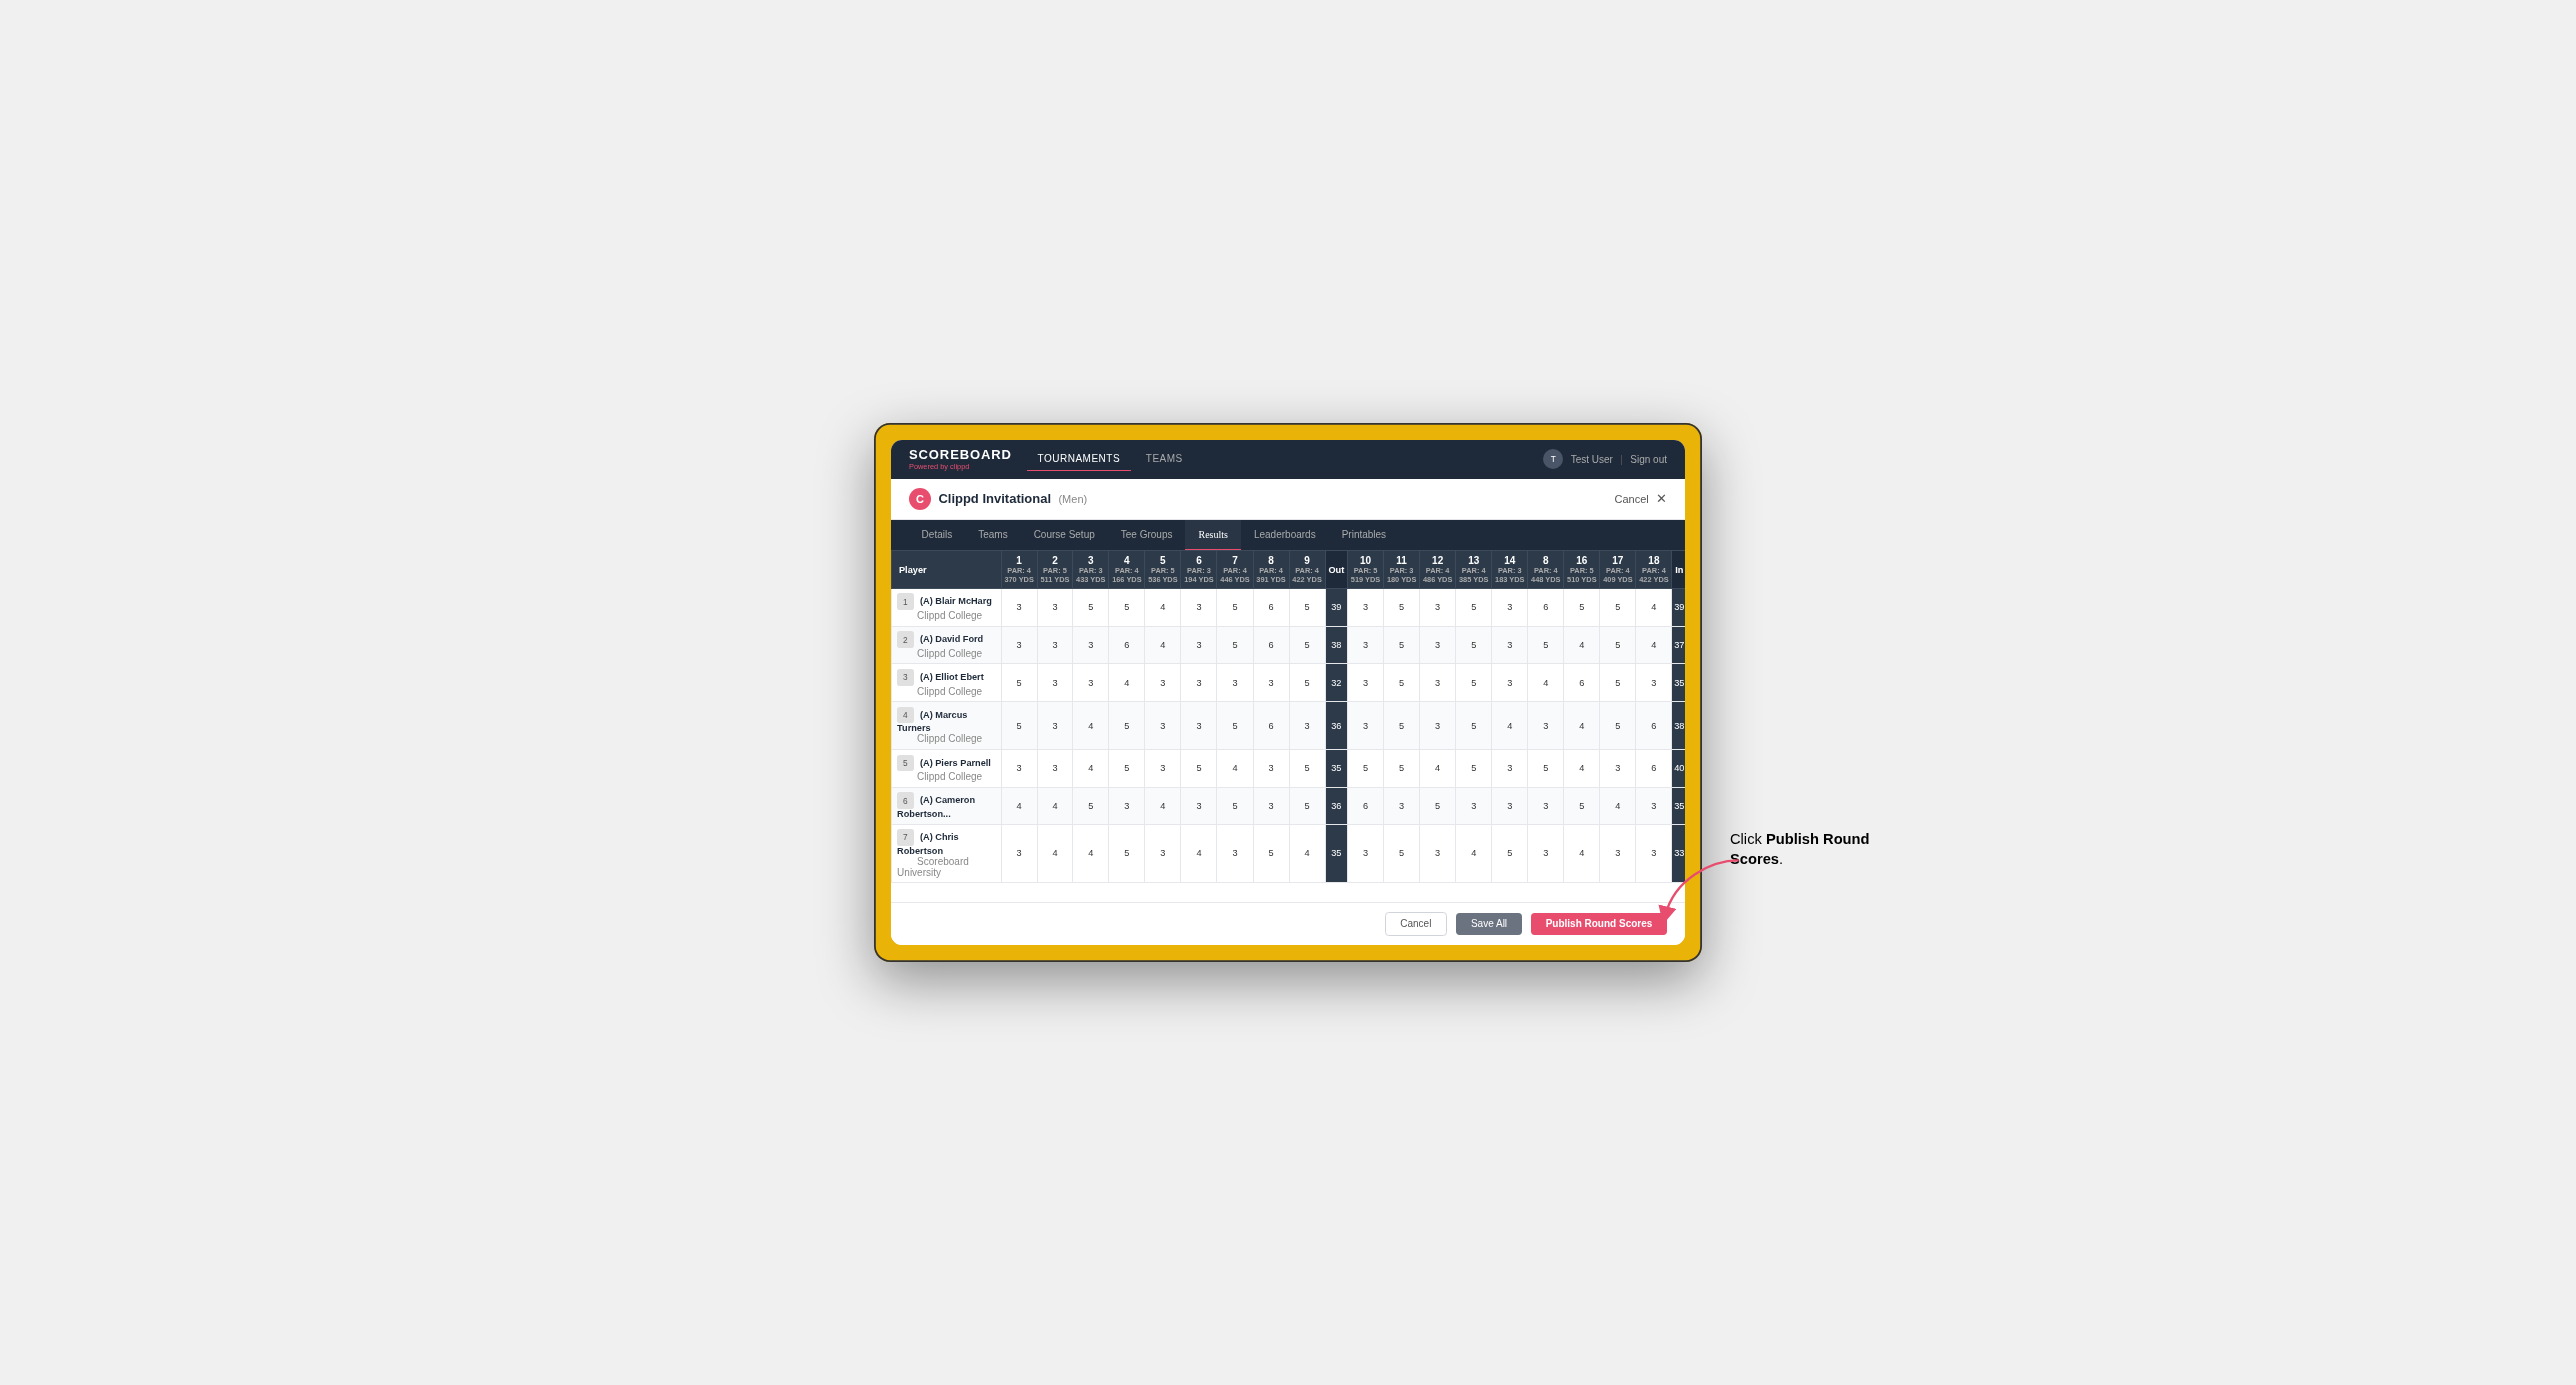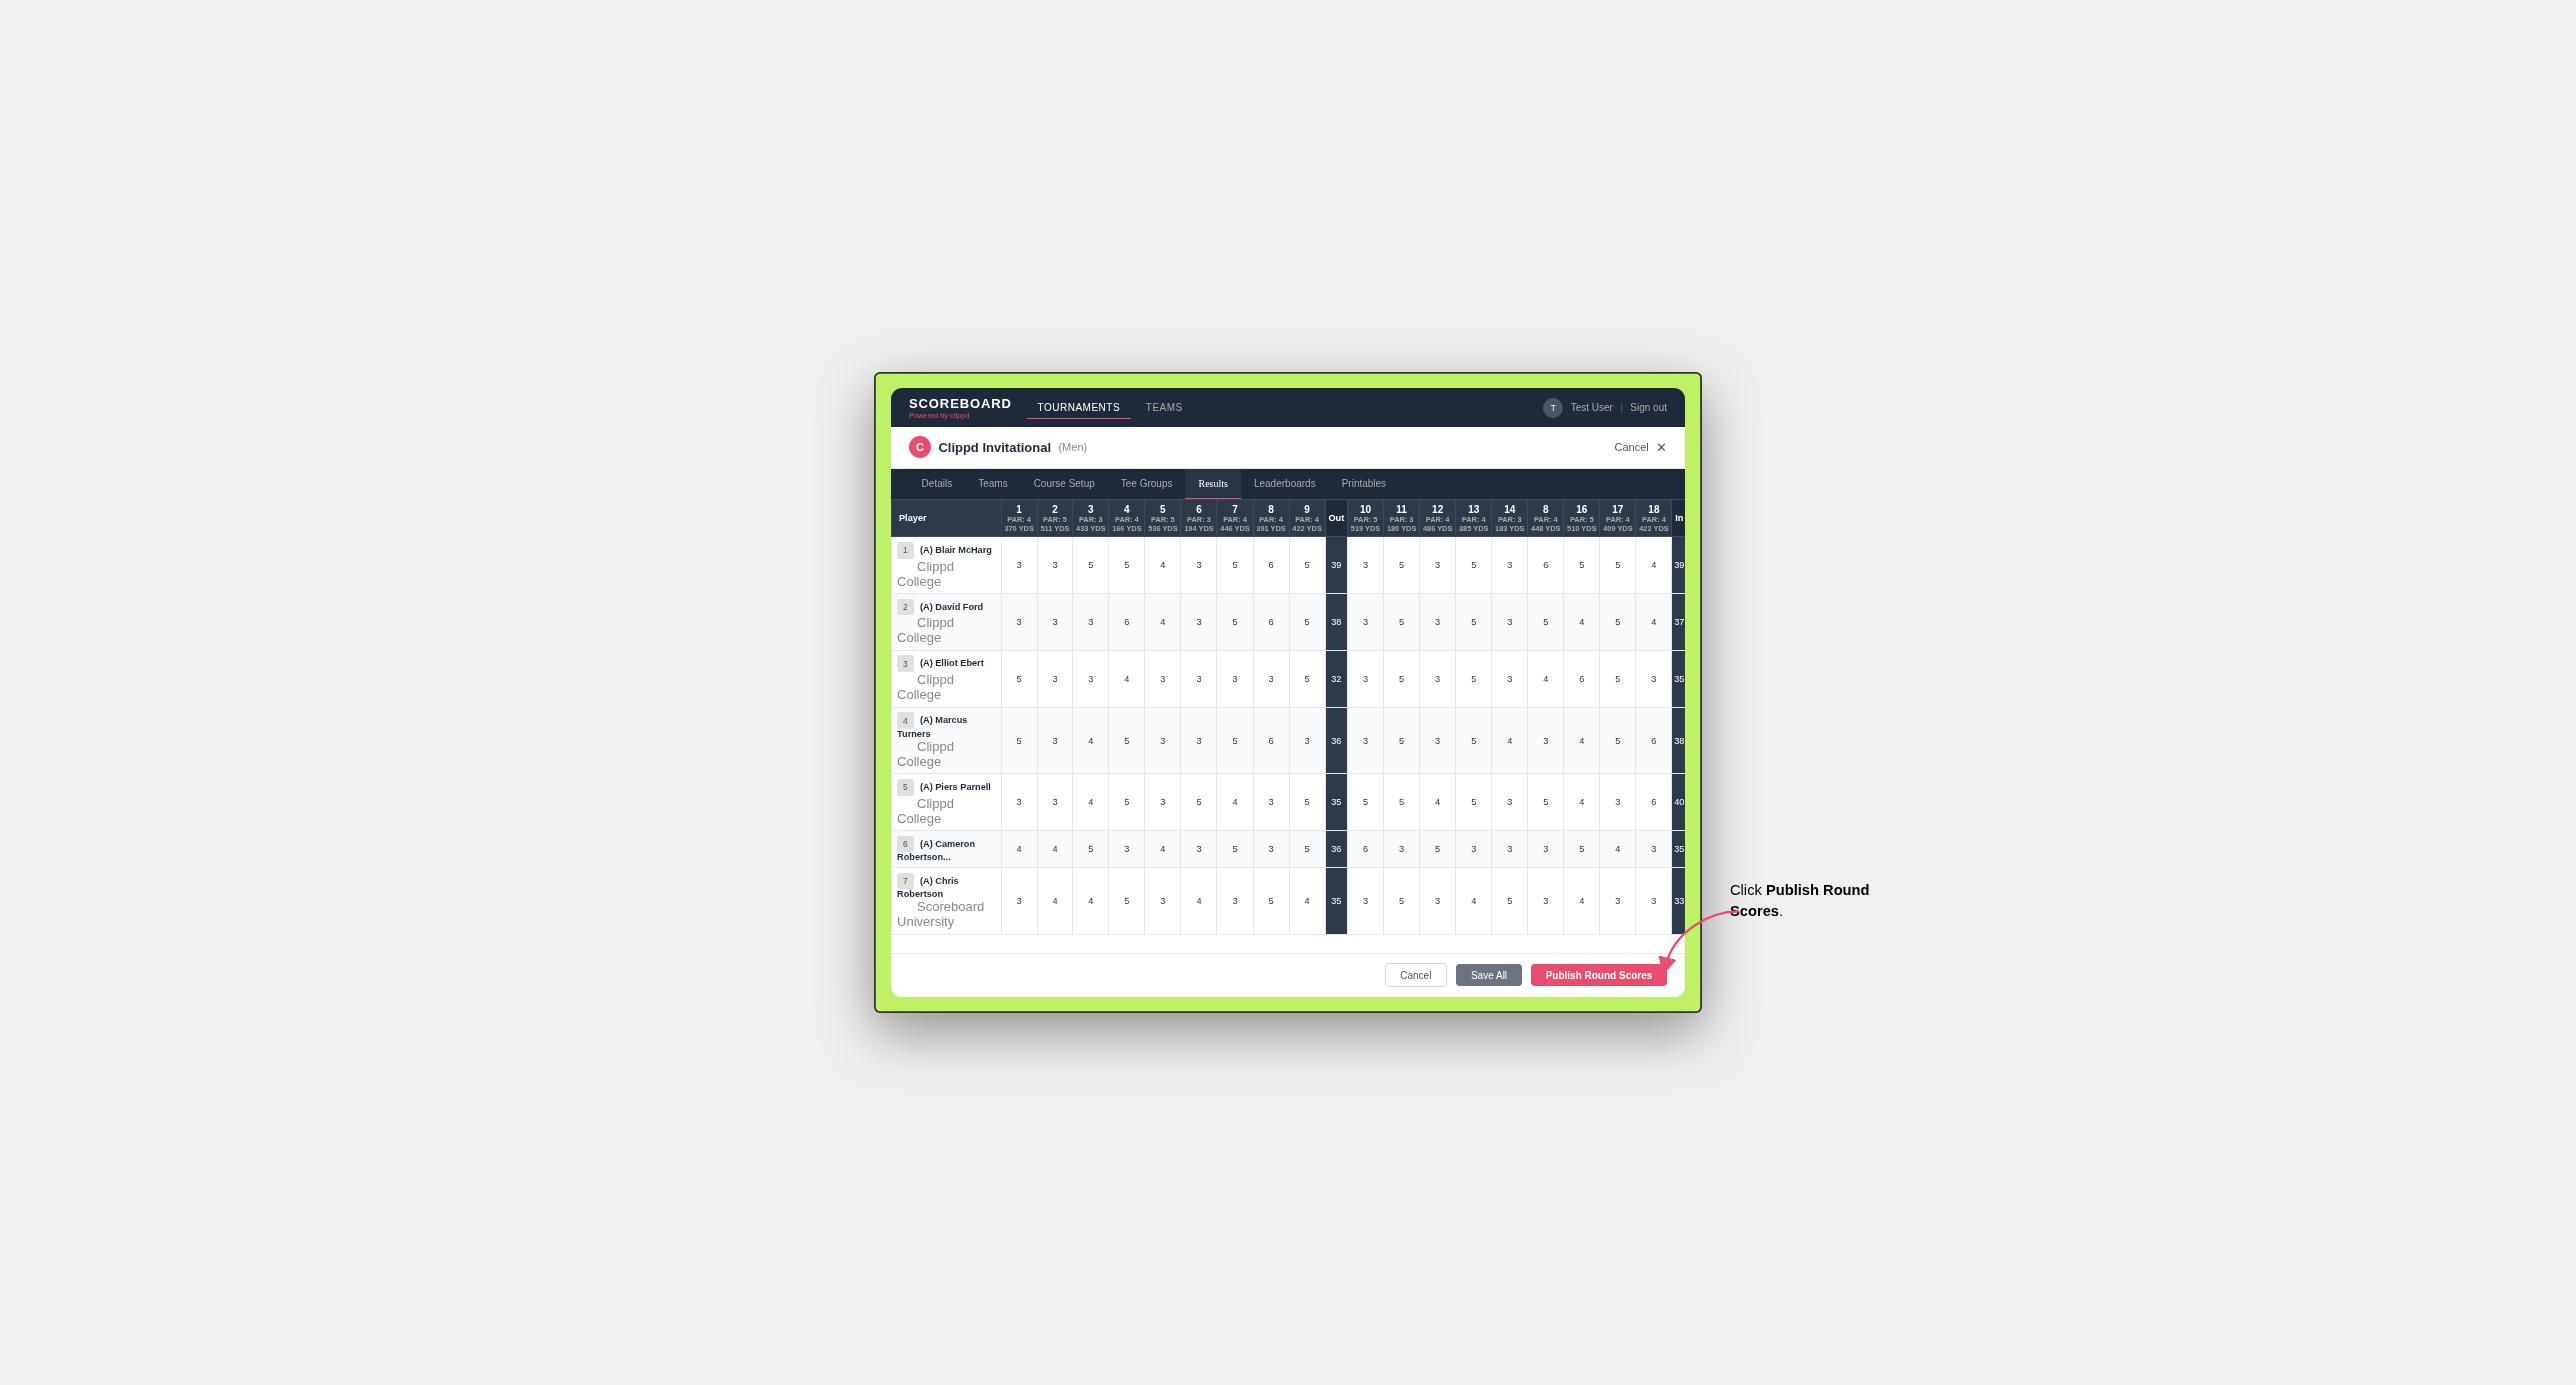--- a/index.html
+++ b/index.html
@@ -12,22 +12,22 @@
       min-height: 100vh;
       padding: 37px;
     }
 
     .device-wrapper {
       position: relative;
       width: 828px;
     }
 
     .tablet-frame {
-      background: #bef264;
-      border-radius: 6px;
+      background: #eab308;
+      border-radius: 16px;
       padding: 16.6px;
       box-shadow: 0 18.4px 55px rgba(0,0,0,0.4), inset 0 0 0 1.8px #333;
     }
 
     .tablet-screen {
       background: #fff;
       border-radius: 11px;
       overflow: hidden;
     }
 
@@ -315,21 +315,21 @@
       min-width: 110px;
     }
 
     .player-name {
       font-size: 9.2px;
       font-weight: 600;
       color: #1e2a3a;
     }
 
     .player-team {
-      font-size: 13px;
+      font-size: 10px;
       color: #888;
     }
 
     .player-rank {
       width: 16.6px;
       height: 16.6px;
       background: #e0e0e0;
       border-radius: 2.8px;
       display: inline-flex;
       align-items: center;

